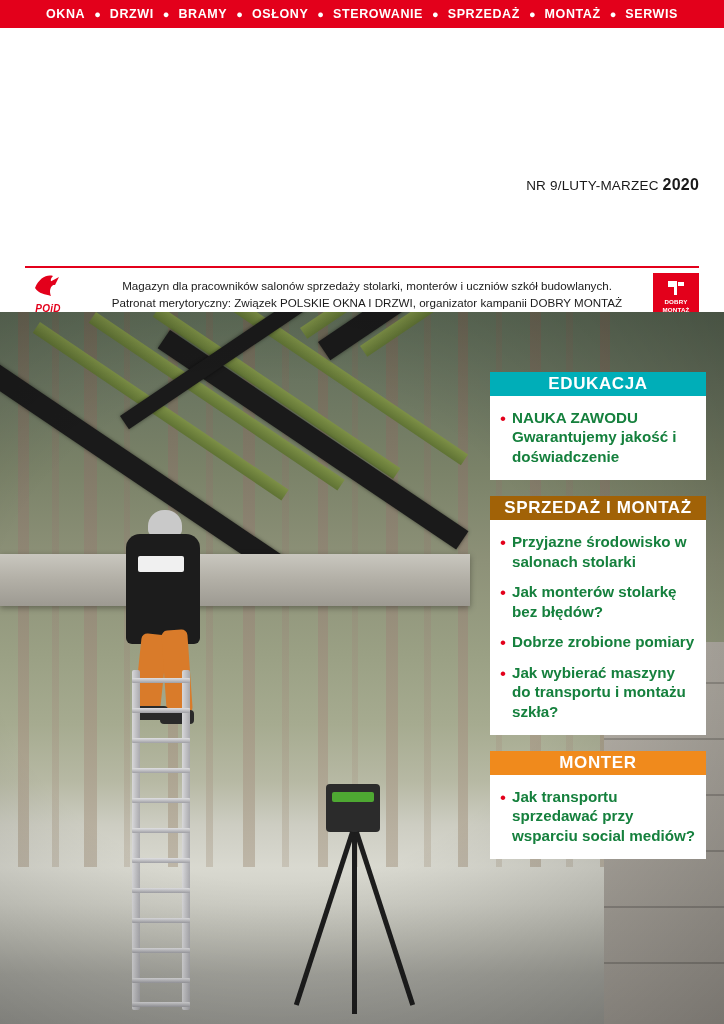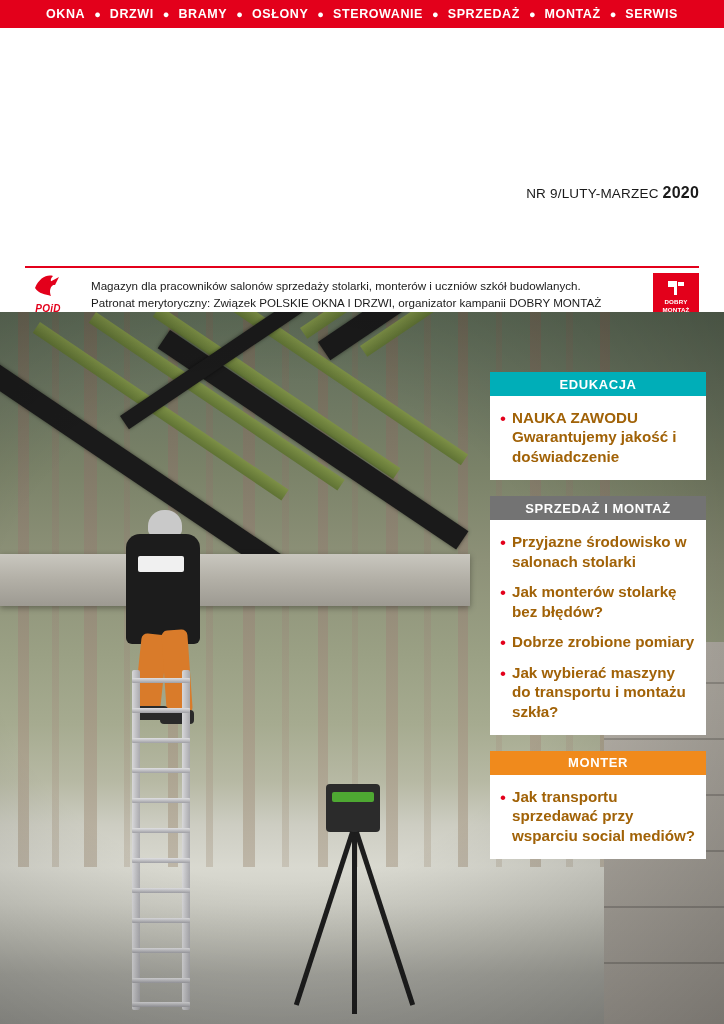--- a/index.html
+++ b/index.html
@@ -70,21 +70,20 @@
     font-family: "Liberation Sans", sans-serif;
   }
   .issue-line {
     position: absolute;
     right: 25px;
     top: 148px;
     font-size: 13.5px;
     color: #1a1a1a;
     letter-spacing: 0.2px;
     white-space: nowrap;
-    margin-top: 8px;
   }
   .issue-line .year {
     font-weight: bold;
     font-size: 16px;
   }
   .rule {
     position: absolute;
     left: 25px;
     right: 25px;
     top: 238px;
@@ -128,21 +127,21 @@
     color: #e3001b;
     letter-spacing: 0.3px;
   }
   .foot-text {
     flex: 1 1 auto;
     padding-left: 10px;
     font-size: 11.6px;
     line-height: 1.5;
     color: #1a1a1a;
   }
-  .foot-text .ln { display: block; white-space: nowrap; }
+  .foot-text .ln { display: block; white-space: nowrap; text-align: center; }
   .logo-dm {
     flex: 0 0 auto;
     width: 46px;
     height: 42px;
     background: #e3001b;
     color: #fff;
     display: flex;
     flex-direction: column;
     align-items: center;
     justify-content: flex-end;
@@ -302,25 +301,25 @@
     width: 216px;
   }
   .box { margin-bottom: 16px; }
   .box-head {
     height: 24px;
     display: flex;
     align-items: center;
     justify-content: center;
     color: #ffffff;
     font-weight: bold;
-    font-size: 13px;
+    font-size: 17px;
     letter-spacing: 0.6px;
   }
   .box-head.edu { background: #00aeb8; }
-  .box-head.sam { background: #737373; }
+  .box-head.sam { background: #a16207; }
   .box-head.firma { background: #f08a1c; }
   .box-body {
     background: #ffffff;
     padding: 12px 10px 14px 10px;
   }
   .teaser-item {
     display: flex;
     align-items: flex-start;
     margin-bottom: 11px;
   }
@@ -329,21 +328,21 @@
     color: #e3001b;
     font-size: 17px;
     line-height: 1;
     margin-right: 6px;
     margin-top: 2px;
     flex: 0 0 auto;
   }
   .teaser-text {
     font-size: 15.2px;
     line-height: 1.28;
-    color: #a16207;
+    color: #15803d;
     font-weight: bold;
   }
 </style>
 </head>
 <body>
 
 <div class="topbar">
   <span class="kw">OKNA</span>
   <span class="dot">●</span>
   <span class="kw">DRZWI</span>

